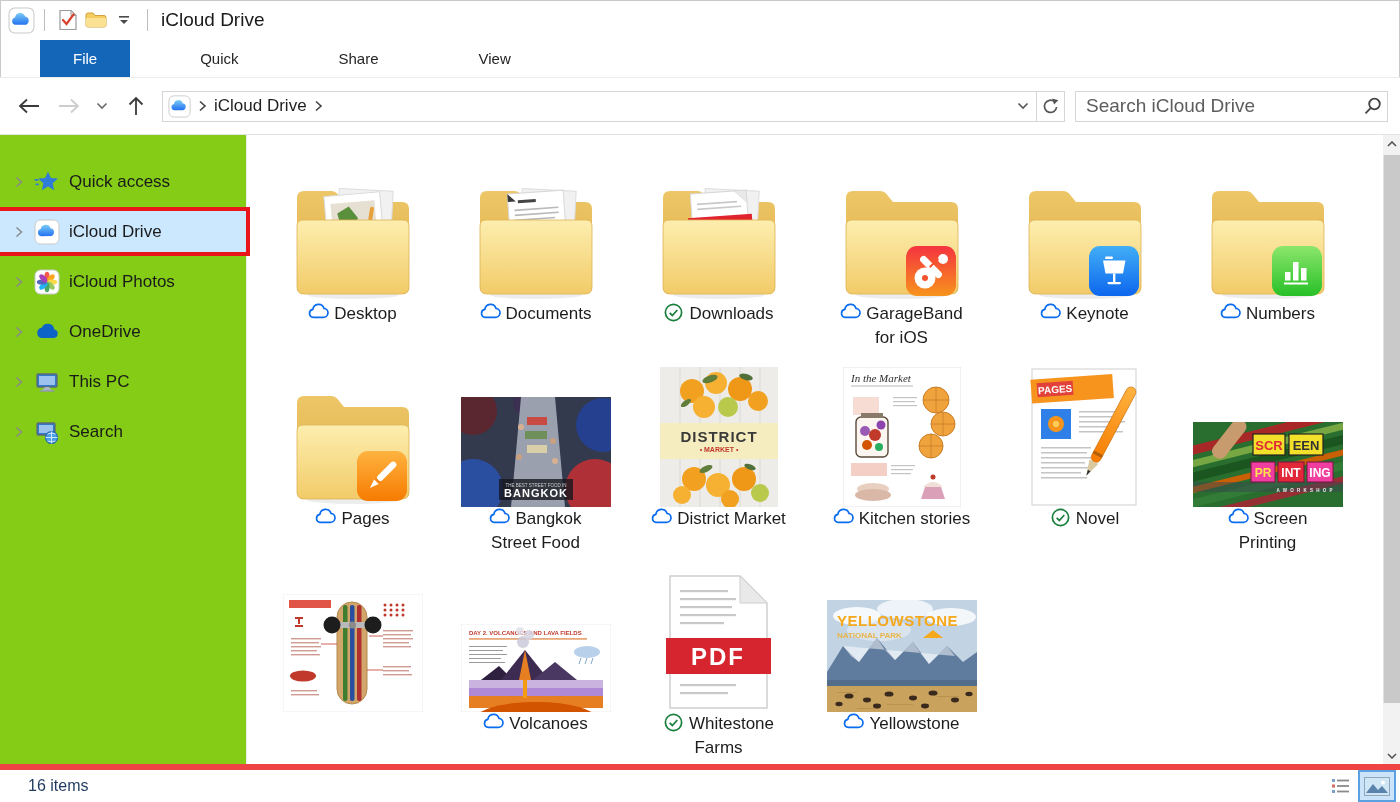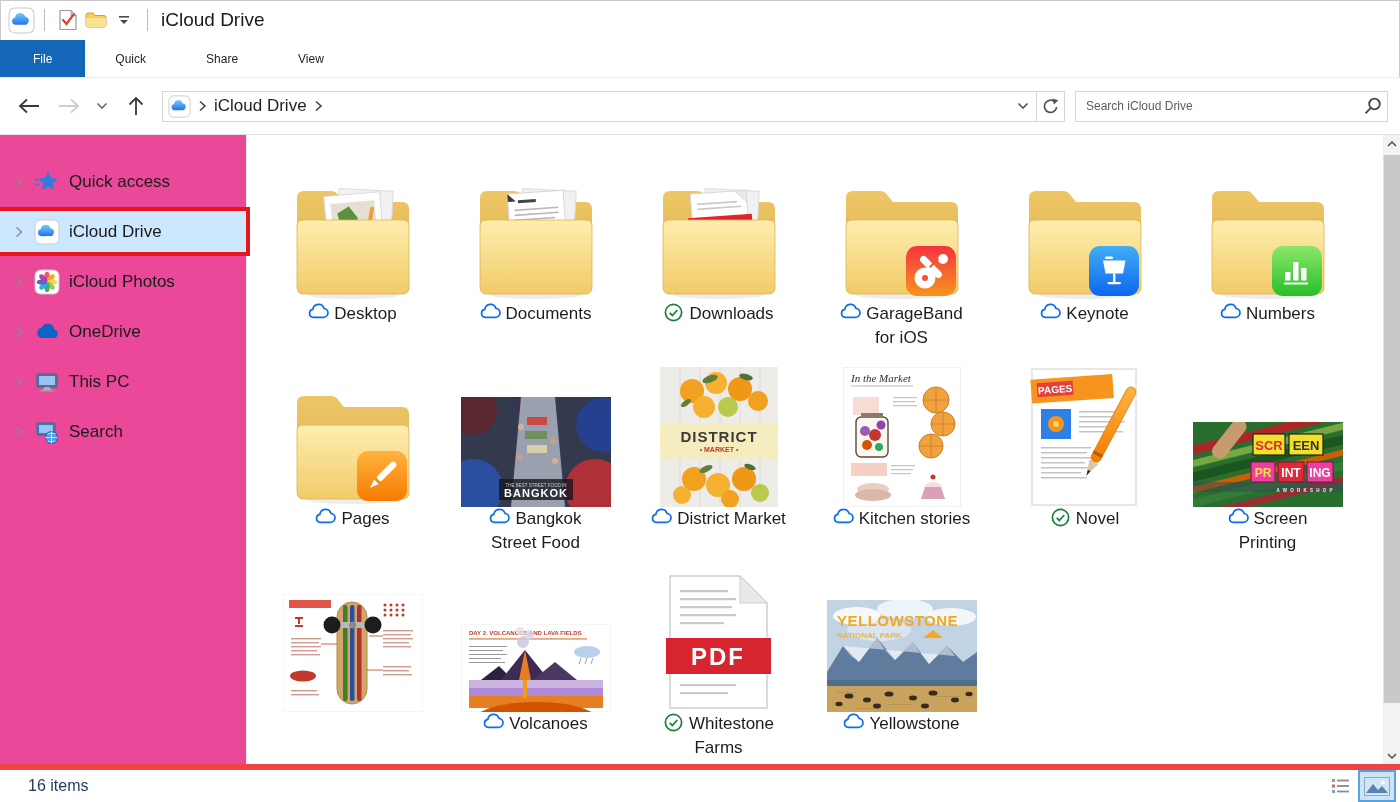--- a/index.html
+++ b/index.html
@@ -9,44 +9,44 @@
 
   
   .titlebar { position:absolute; left:0; top:0; width:100%; height:40px; display:flex; align-items:center; padding-left:8px; }
   .titlebar .sep { width:1px; height:22px; background:#bdbdbd; margin:0 9px; }
   .qat-btn { display:flex; align-items:center; justify-content:center; width:28px; height:28px; }
   .app-icon { width:27px; height:27px; }
   .win-title { font-size:19px; color:#1a1a1a; margin-left:4px; }
 
   
   .ribbon { position:absolute; left:0; top:40px; width:100%; height:38px; border-bottom:1px solid #ececec; display:flex; align-items:stretch; }
-  .tab { display:flex; align-items:center; justify-content:center; font-size:12px; color:#252525; padding:0 30px; cursor:default; }
+  .tab { display:flex; align-items:center; justify-content:center; font-size:15px; color:#252525; padding:0 30px; cursor:default;margin-left:40px; }
   .tab.active { background:#1467b8; color:#fff; padding:0 33px; }
 
   
   .navbar { position:absolute; left:0; top:78px; width:100%; height:57px; border-bottom:1px solid #e3e3e3; display:flex; align-items:center; background:#fff; }
   .nav-btn { display:flex; align-items:center; justify-content:center; height:32px; }
   .nav-back { width:42px; margin-left:8px; }
   .nav-fwd { width:38px; }
   .nav-recent { width:28px; }
   .nav-up { width:40px; }
   .addr { height:31px; border:1px solid #d6d6d6; display:flex; align-items:center; flex:1 1 auto; margin-left:6px; background:#fff; }
   .addr-crumb { display:flex; align-items:center; flex:1 1 auto; padding-left:5px; gap:7px; font-size:17px; color:#1f1f1f; }
   .addr-ico { width:23px; height:23px; }
   .crumb-chev { width:9px; height:12px; }
   .addr-dd { width:26px; height:100%; display:flex; align-items:center; justify-content:center; }
   .refresh-btn { width:28px; height:31px; border:1px solid #d6d6d6; border-left:none; display:flex; align-items:center; justify-content:center; }
   .searchbox { width:313px; height:31px; border:1px solid #d6d6d6; margin:0 12px 0 10px; display:flex; align-items:center; }
-  .searchbox input { flex:1; border:none; outline:none; font-size:12px; color:#444; padding:0 4px 0 10px; font-family:inherit; background:transparent; }
+  .searchbox input { flex:1; border:none; outline:none; font-size:19px; color:#444; padding:0 4px 0 10px; font-family:inherit; background:transparent; }
   .searchbox input::placeholder { color:#5d5d5d; opacity:1; }
   .search-ico { width:30px; display:flex; justify-content:center; }
 
   
   .main { position:absolute; left:0; top:135px; width:1400px; height:629px; }
-  .sidebar { position:absolute; left:0; top:0; width:247px; height:100%; padding-top:26px; border-right:1px solid #ededed; background:#ec4899; z-index:3; }
+  .sidebar { position:absolute; left:0; top:0; width:247px; height:100%; padding-top:26px; border-right:1px solid #ededed; background:#84cc16; z-index:3; }
   .side-item { position:relative; display:flex; align-items:center; height:41px; margin-bottom:9px; padding-left:13px; gap:9px; cursor:default; }
   .side-item .chev { width:12px; height:12px; flex:0 0 12px; }
   .side-item .sico { width:26px; height:26px; flex:0 0 26px; }
   .side-item .slabel { font-size:17px; color:#1a1a1a; white-space:nowrap; }
   .side-item.selected { background:#cce8ff; outline:4px solid #e8151b; z-index:5; }
 
   .files { position:absolute; left:247px; top:0; right:17px; bottom:0; overflow:hidden;
            display:grid; grid-template-columns:repeat(6,183px); grid-auto-rows:205px; padding:24px 0 0 14px; }
   .tile { width:183px; display:flex; flex-direction:column; align-items:center; }
   .thumb { height:143px; width:100%; display:flex; align-items:flex-end; justify-content:center; }

